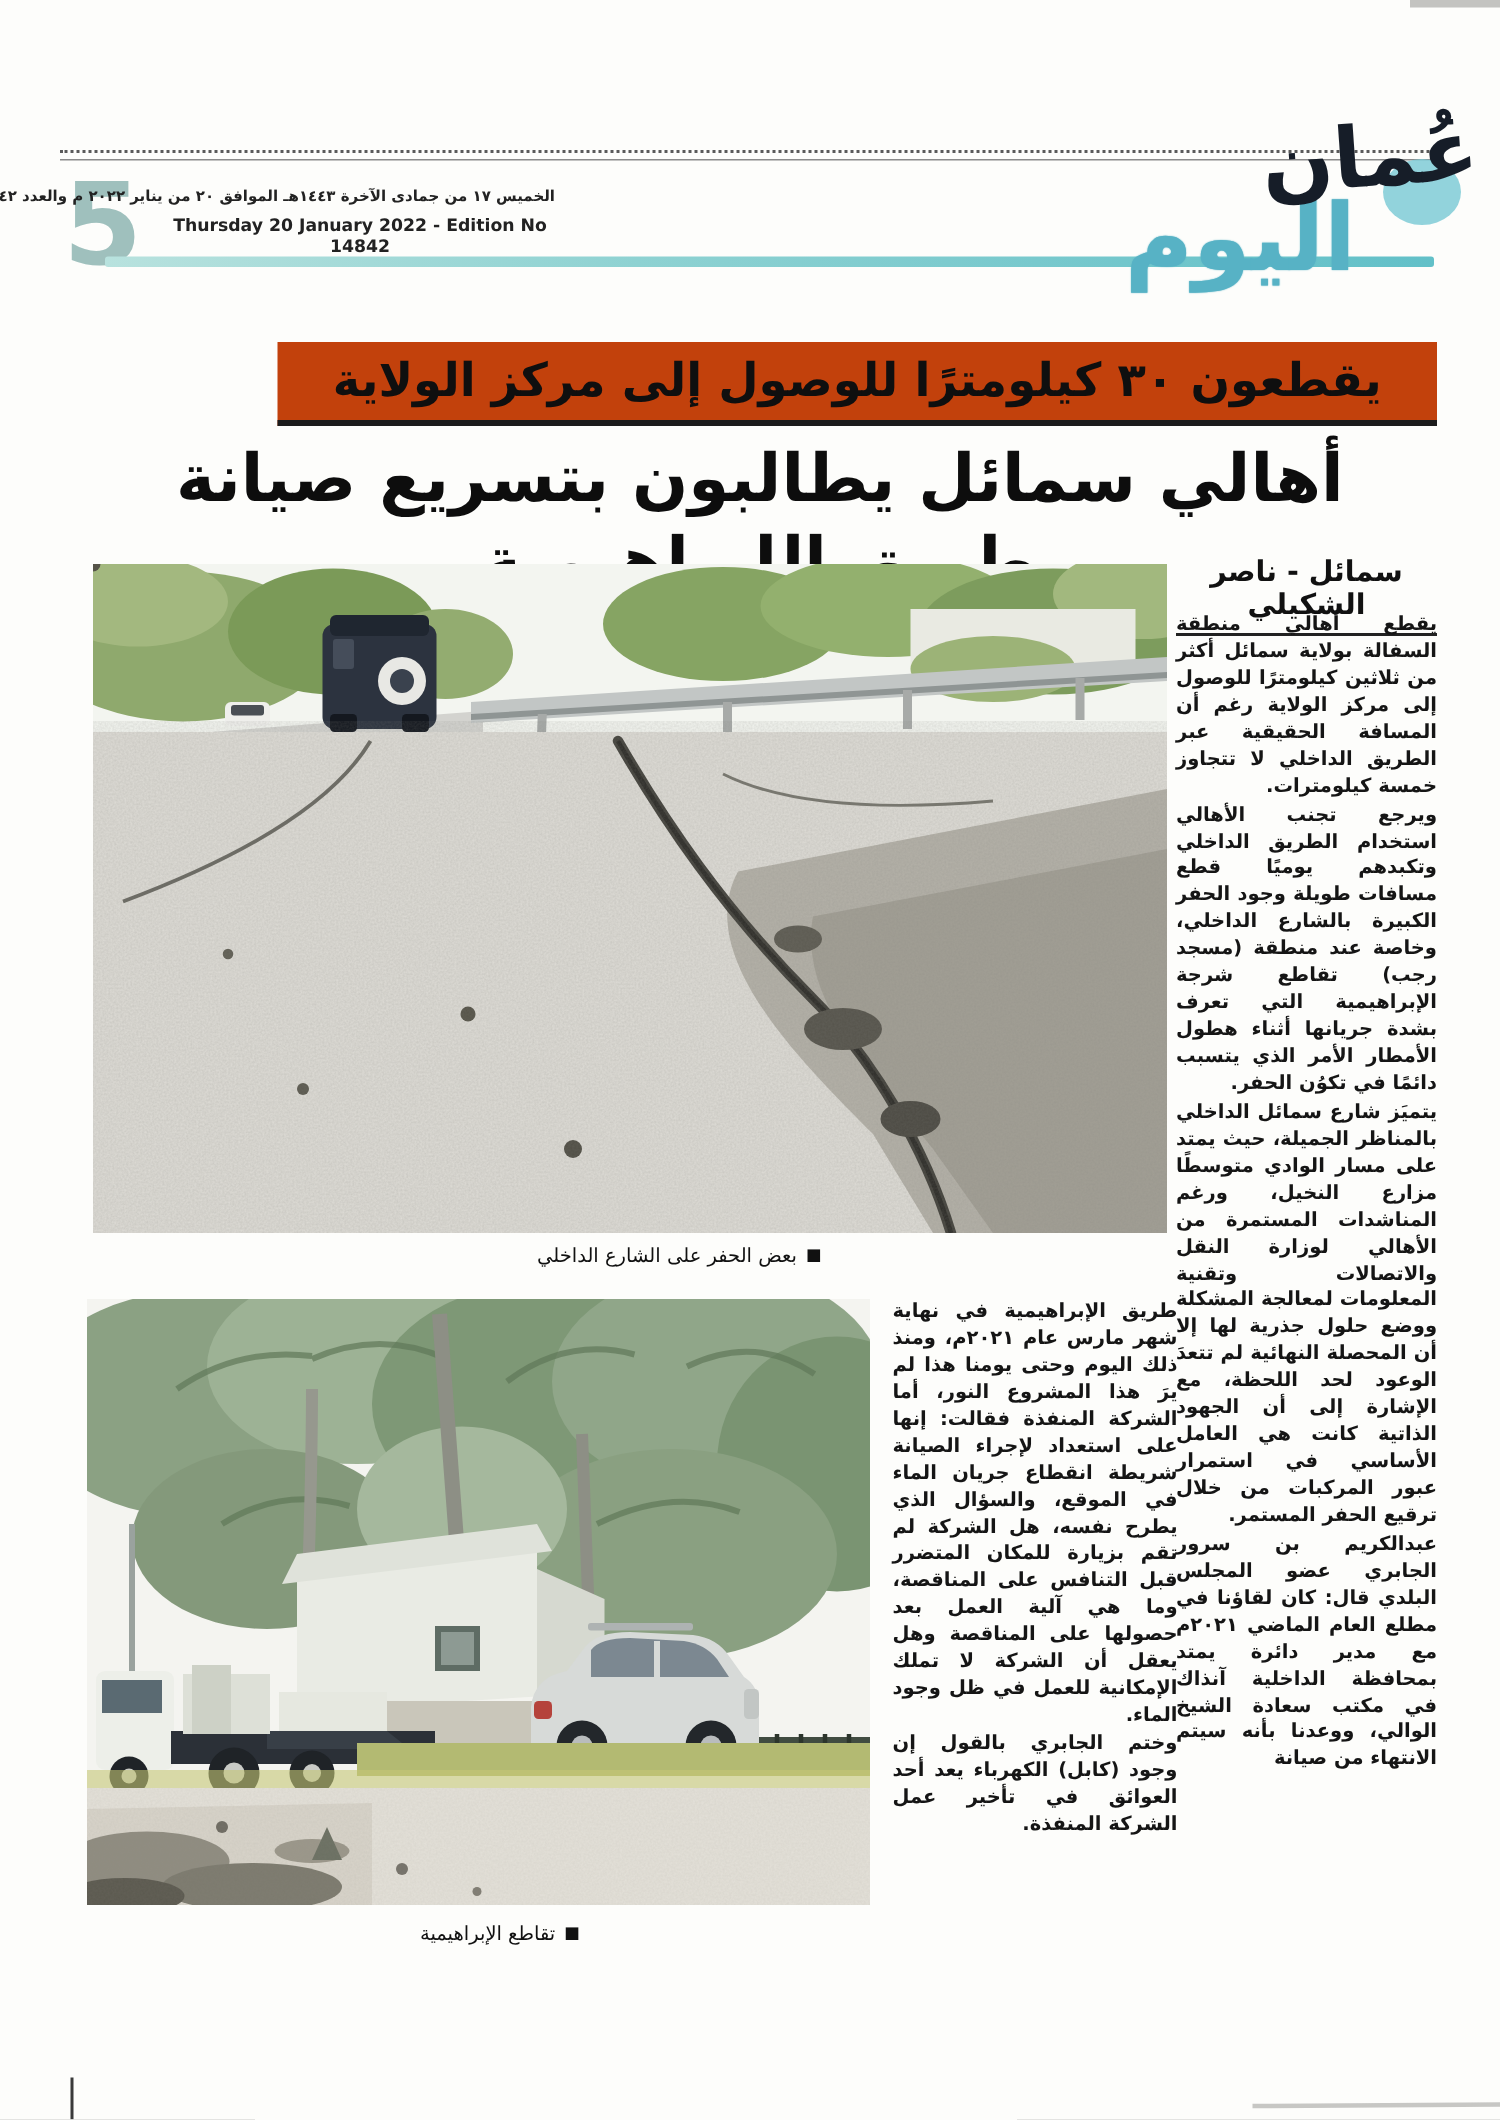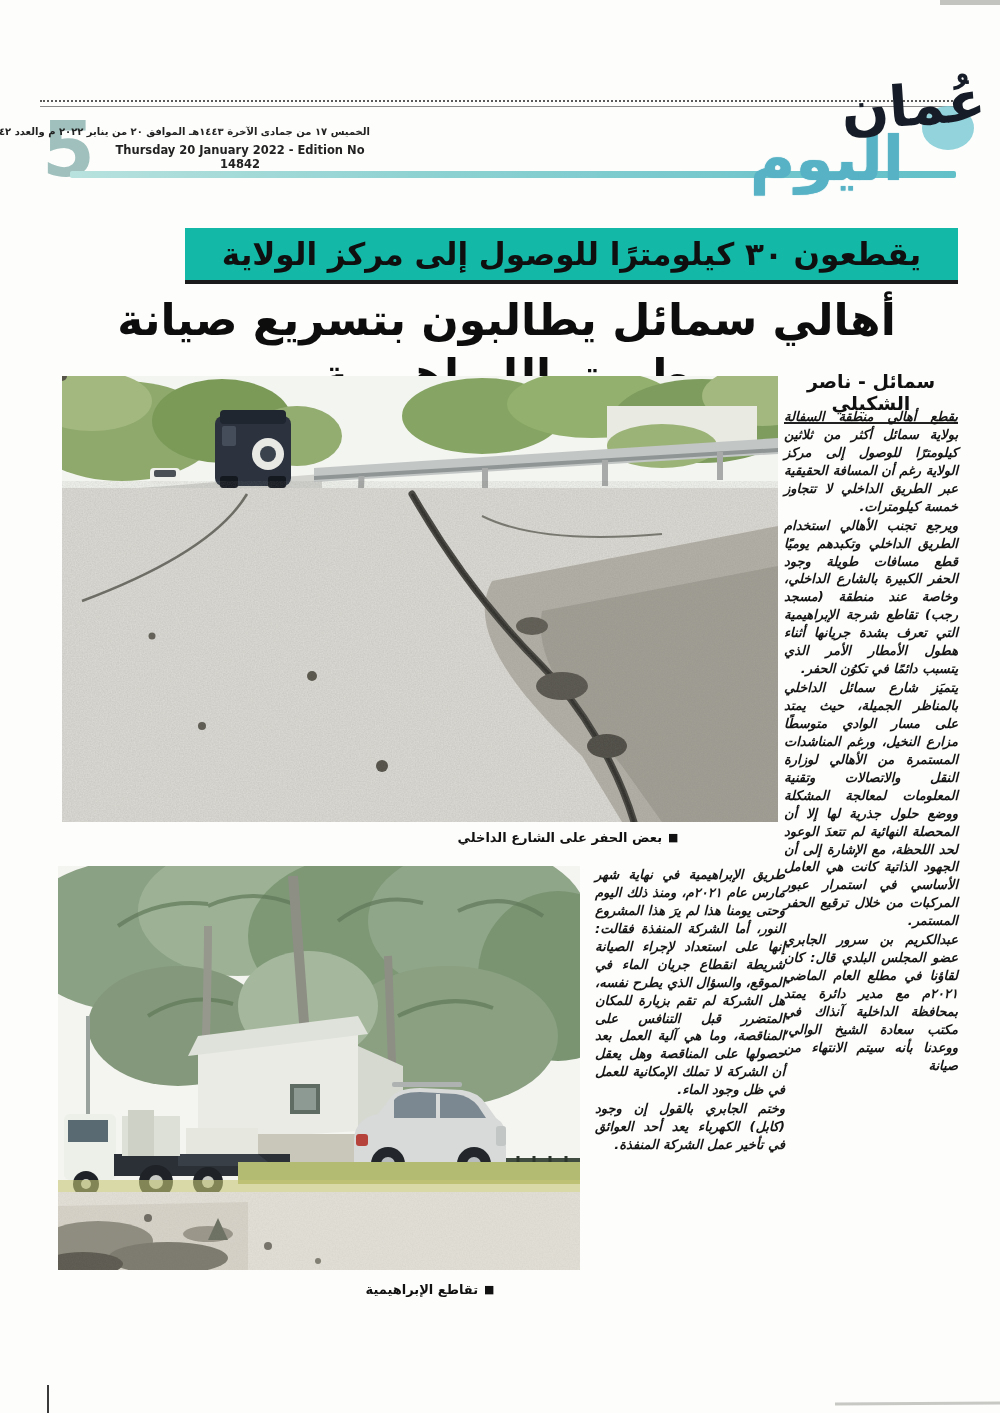--- a/index.html
+++ b/index.html
@@ -37,47 +37,47 @@
     position:absolute;right:18px;top:14px;width:52px;height:44px;border-radius:50%;
     background:#7fcbd6;opacity:.85;
   }
   .brand-top .word{
     position:absolute;right:6px;top:-14px;font-size:56px;font-weight:900;color:#161d28;
     transform:rotate(-4deg);line-height:1;
   }
   
   .kicker{
     position:absolute;left:185px;top:228px;width:773px;height:52px;
-    background:#14b8a6;border-bottom:4px solid #1b1b1b;
+    background:#c2410c;border-bottom:4px solid #1b1b1b;
     display:flex;align-items:center;justify-content:center;
     direction:rtl;font-size:31px;font-weight:900;color:#0f0f0f;
   }
   .headline-main{
     position:absolute;left:55px;right:42px;top:292px;height:62px;
     direction:rtl;text-align:center;font-size:44px;font-weight:900;color:#0d0d0d;
     letter-spacing:-1px;line-height:1.25;
   }
   
   .byline{
     position:absolute;right:42px;top:370px;width:174px;
     direction:rtl;text-align:center;font-size:19px;font-weight:900;color:#111;
     border-bottom:2px solid #222;padding-bottom:8px;
   }
   .col{direction:rtl;text-align:justify;font-size:13px;font-weight:600;
-       line-height:1.38;color:#151515;font-style:italic;}
+       line-height:1.38;color:#151515;}
   .col p{margin:0 0 1px 0;}
   .col-right{position:absolute;right:42px;top:408px;width:174px;}
   .col-mid{position:absolute;right:215px;top:866px;width:190px;}
   
   .photo1{position:absolute;left:62px;top:376px;width:716px;height:446px;background:#e9e9e5;}
   .photo2{position:absolute;left:58px;top:866px;width:522px;height:404px;background:#f0f0ec;}
   .photo1 svg,.photo2 svg{display:block;width:100%;height:100%;}
   .caption{
-    position:absolute;direction:rtl;text-align:center;
-    font-size:13px;font-weight:700;color:#111;
+    position:absolute;direction:rtl;text-align:left;
+    font-size:13px;font-weight:400;color:#111;
   }
   .caption .bullet{font-size:11px;margin-left:6px;position:relative;top:-1px;}
   .caption1{right:222px;top:830px;width:420px;}
   .caption2{right:420px;top:1282px;width:300px;}
   
   .artifact-bottom{
     position:absolute;right:0;bottom:8px;width:165px;height:3px;background:#b9b9b6;
     transform:rotate(-0.4deg);opacity:.8;
   }
   .artifact-left{

